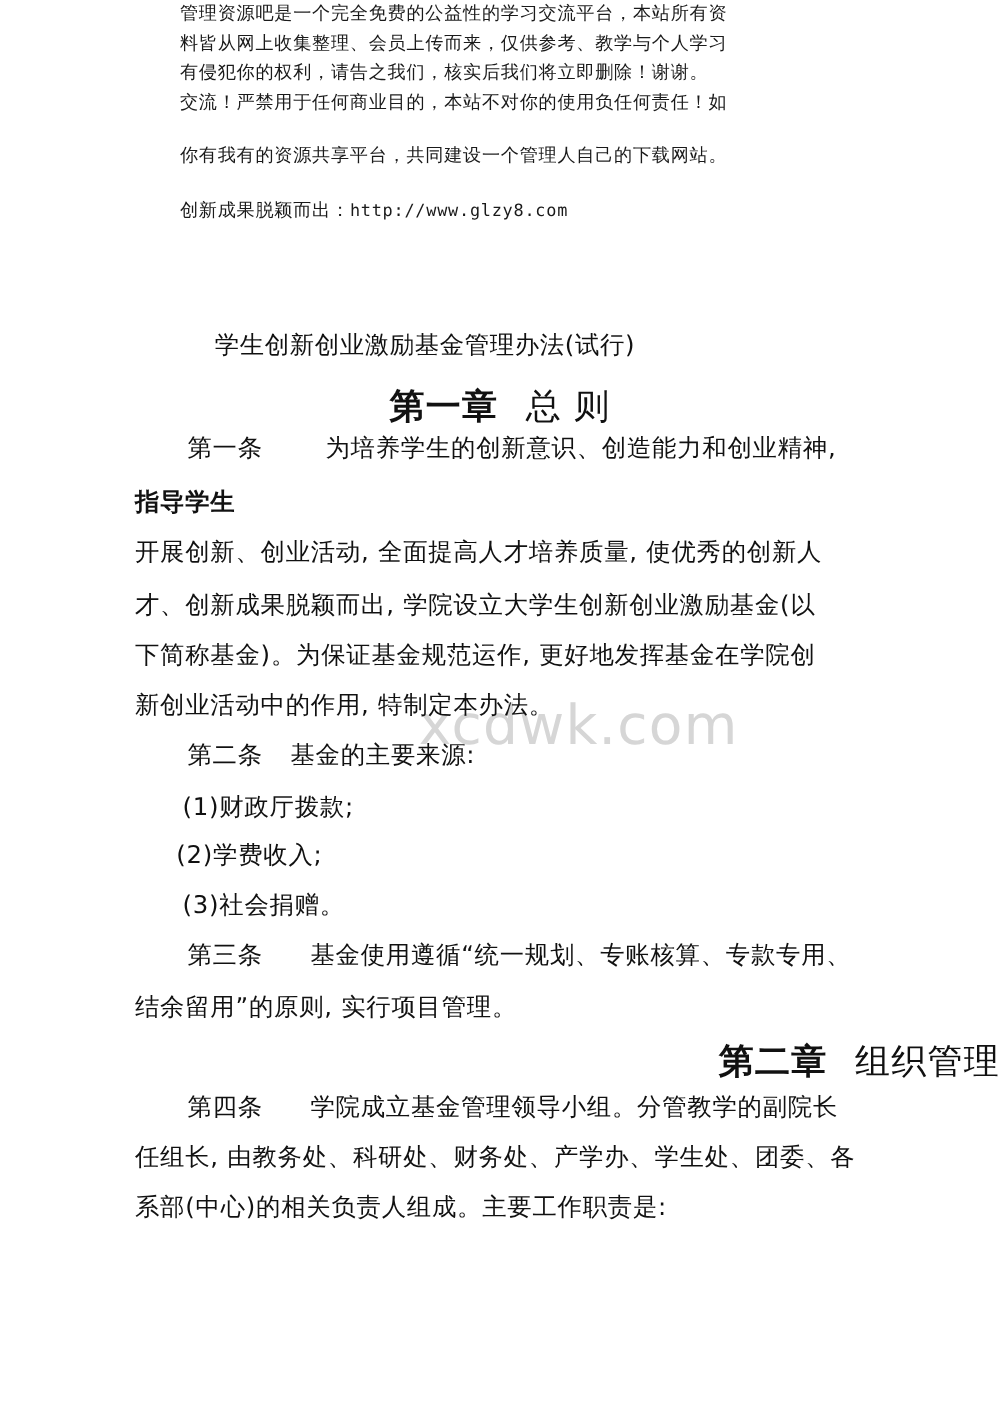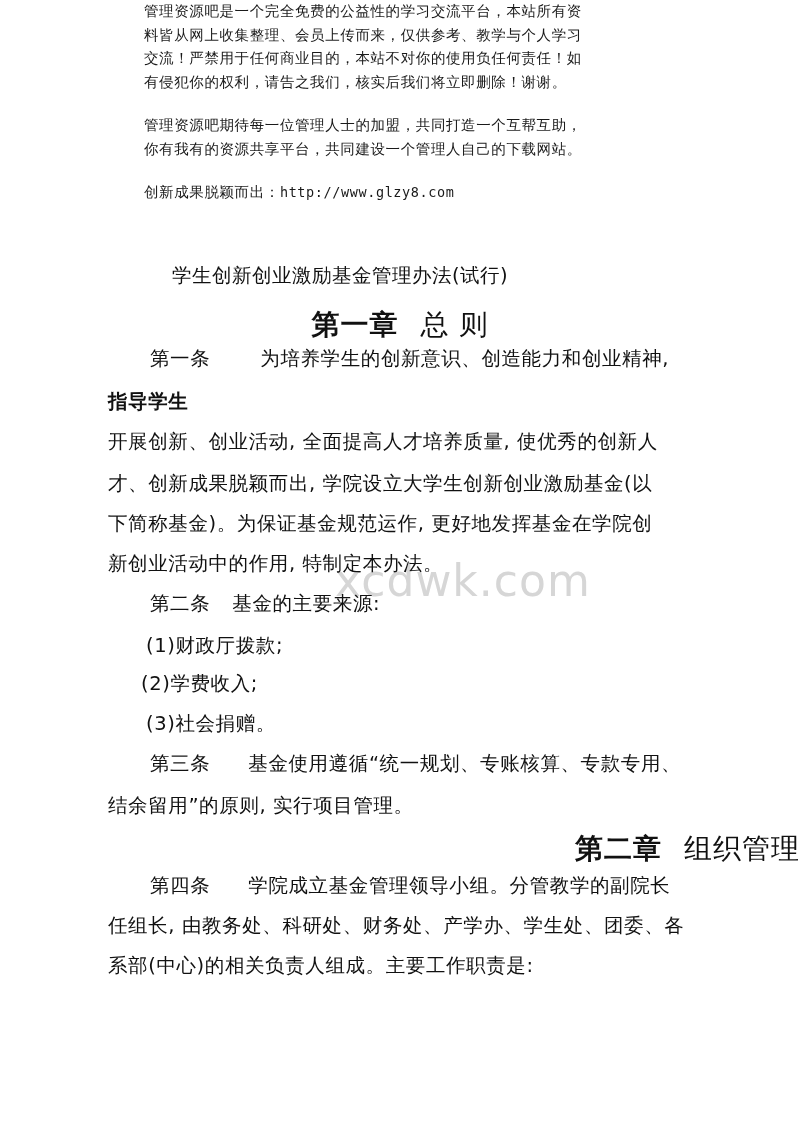--- a/index.html
+++ b/index.html
@@ -38,24 +38,23 @@
   .doc, .notice { z-index: 1; }
 </style>
 </head>
 <body>
 
 <div class="watermark">xcdwk.com</div>
 
 <div class="notice">
   <p style="margin-top:0px">管理资源吧是一个完全免费的公益性的学习交流平台，本站所有资</p>
   <p>料皆从网上收集整理、会员上传而来，仅供参考、教学与个人学习</p>
+  <p>有侵犯你的权利，请告之我们，核实后我们将立即删除！谢谢。</p>
   <p>交流！严禁用于任何商业目的，本站不对你的使用负任何责任！如</p>
-  <p>有侵犯你的权利，请告之我们，核实后我们将立即删除！谢谢。</p>
   <div class="gap"></div>
-  <p>管理资源吧期待每一位管理人士的加盟，共同打造一个互帮互助，</p>
   <p>你有我有的资源共享平台，共同建设一个管理人自己的下载网站。</p>
   <div class="gap"></div>
   <p>
     <span>创新成果脱颖而出：</span><span style="font-family:'DejaVu Sans Mono','Liberation Mono',monospace;font-size:13.5px;">http://www.glzy8.com</span>
   </p>
 </div>
 
 <div class="doc">
   <h1 class="doc-title">学生创新创业激励基金管理办法(试行)</h1>
 

